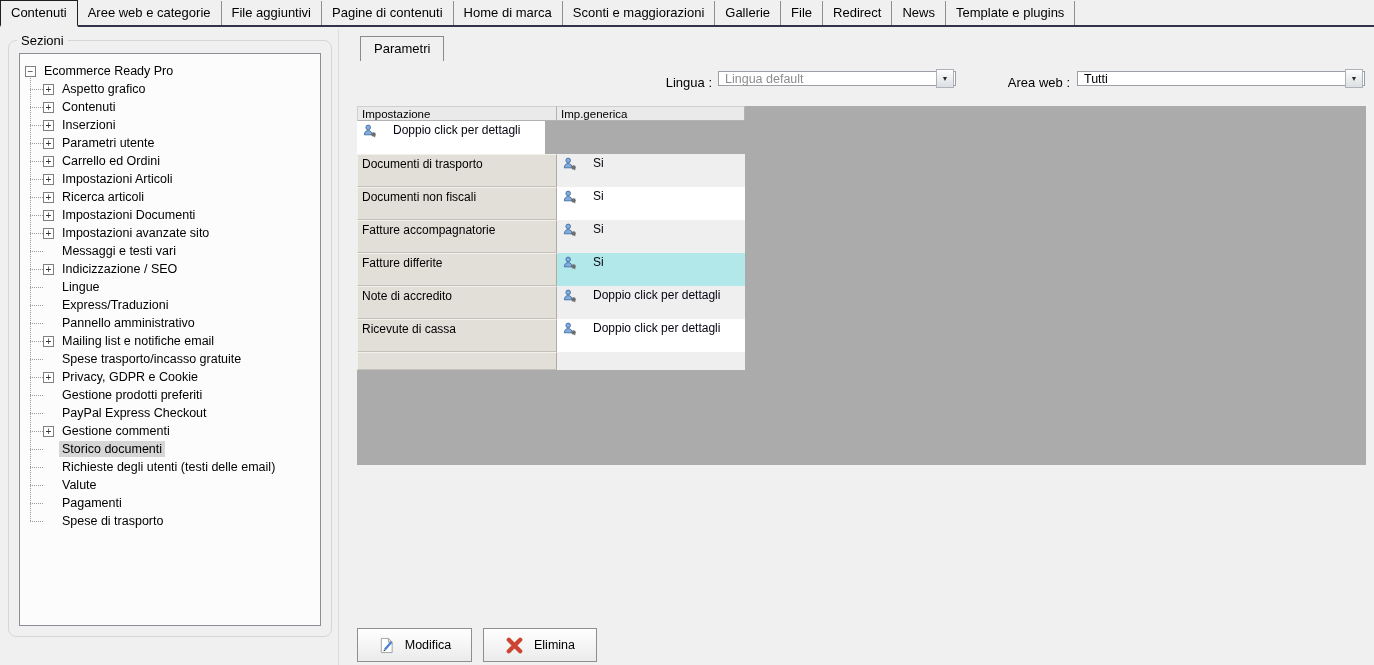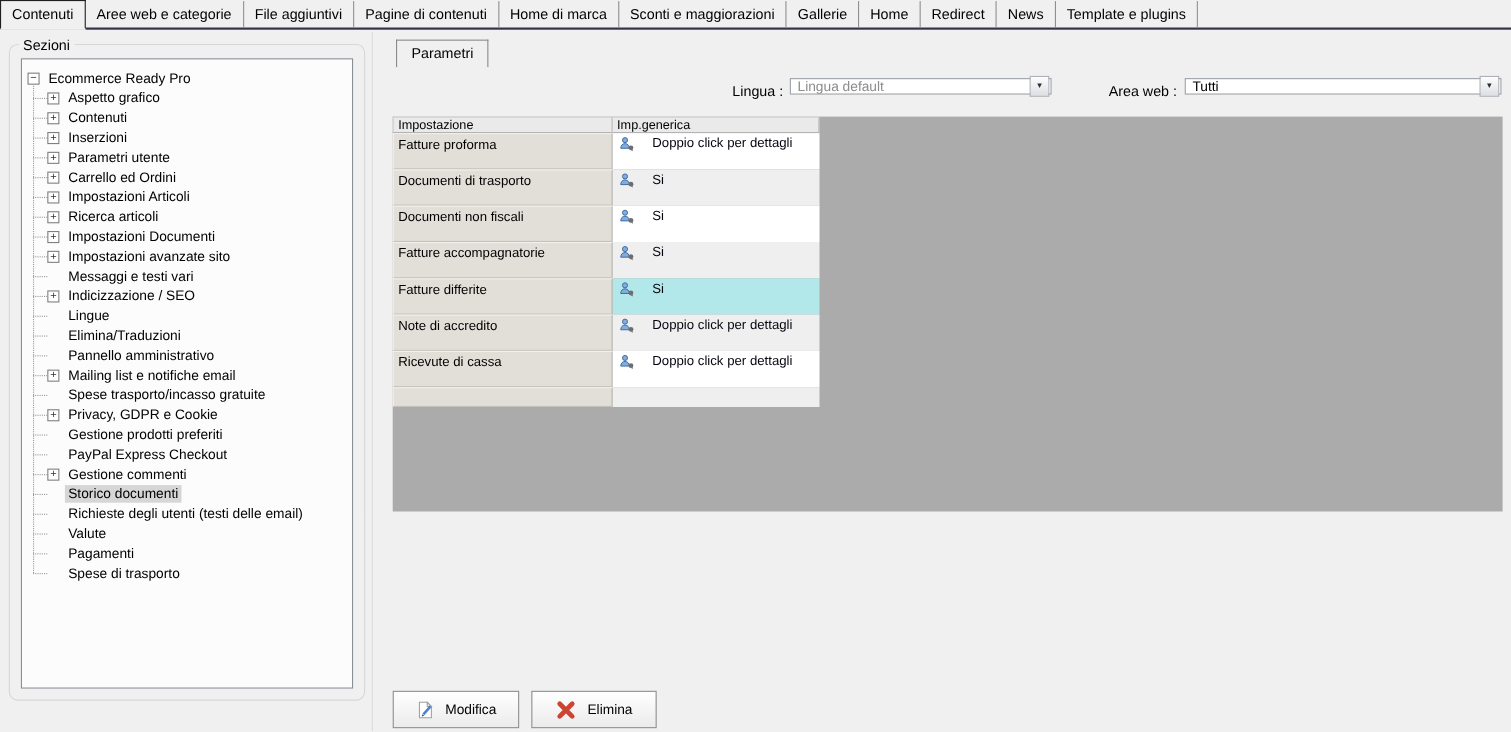--- a/index.html
+++ b/index.html
@@ -137,21 +137,21 @@
 <body>
 
 <div class="tabbar">
     <div class="tab active"><span>Contenuti</span></div>
     <div class="tab"><span>Aree web e categorie</span></div>
     <div class="tab"><span>File aggiuntivi</span></div>
     <div class="tab"><span>Pagine di contenuti</span></div>
     <div class="tab"><span>Home di marca</span></div>
     <div class="tab"><span>Sconti e maggiorazioni</span></div>
     <div class="tab"><span>Gallerie</span></div>
-    <div class="tab"><span>Home</span></div>
+    <div class="tab"><span>File</span></div>
     <div class="tab"><span>Redirect</span></div>
     <div class="tab"><span>News</span></div>
     <div class="tab"><span>Template e plugins</span></div>
   </div>
 <div class="v-divider"></div>
 
 <div class="groupbox">
   <span class="groupbox-label">Sezioni</span>
   <div class="treebox">
     <div class="tree-row root">
@@ -202,21 +202,21 @@
         <div class="tree-row child">
     <span class="expander">+</span>
     <span class="tlabel">Indicizzazione / SEO</span>
   </div>
         <div class="tree-row child">
     <span class="expander none"></span>
     <span class="tlabel">Lingue</span>
   </div>
         <div class="tree-row child">
     <span class="expander none"></span>
-    <span class="tlabel">Elimina/Traduzioni</span>
+    <span class="tlabel">Express/Traduzioni</span>
   </div>
         <div class="tree-row child">
     <span class="expander none"></span>
     <span class="tlabel">Pannello amministrativo</span>
   </div>
         <div class="tree-row child">
     <span class="expander">+</span>
     <span class="tlabel">Mailing list e notifiche email</span>
   </div>
         <div class="tree-row child">
@@ -279,21 +279,20 @@
 
 <div class="gray-panel"></div>
 
 <div class="grid">
   <div class="grid-header">
     <div class="hcell c1">Impostazione</div>
     <div class="hcell c2">Imp.generica</div>
   </div>
   <div>
       <div class="grid-row">
-    <div class="cell-setting">Fatture proforma</div>
     <div class="cell-value">
       <svg class="person-icon" viewBox="0 0 14 14">
         <circle cx="5.2" cy="3.4" r="2.3" fill="#85acdc" stroke="#3d6ea5" stroke-width="0.9"></circle>
         <path d="M1.3 10.8 q0.4-4.2 3.9-4.2 q3.5 0 3.9 4.2 z" fill="#85acdc" stroke="#3d6ea5" stroke-width="0.9"></path>
         <circle cx="10.6" cy="10.4" r="2.2" fill="#6e6e6e"></circle>
         <path d="M10.6 12.6 l1.8 0.9 l-0.4 -1.8 z" fill="#6e6e6e"></path>
       </svg>
       <span class="value-text">Doppio click per dettagli</span>
     </div>
   </div>

